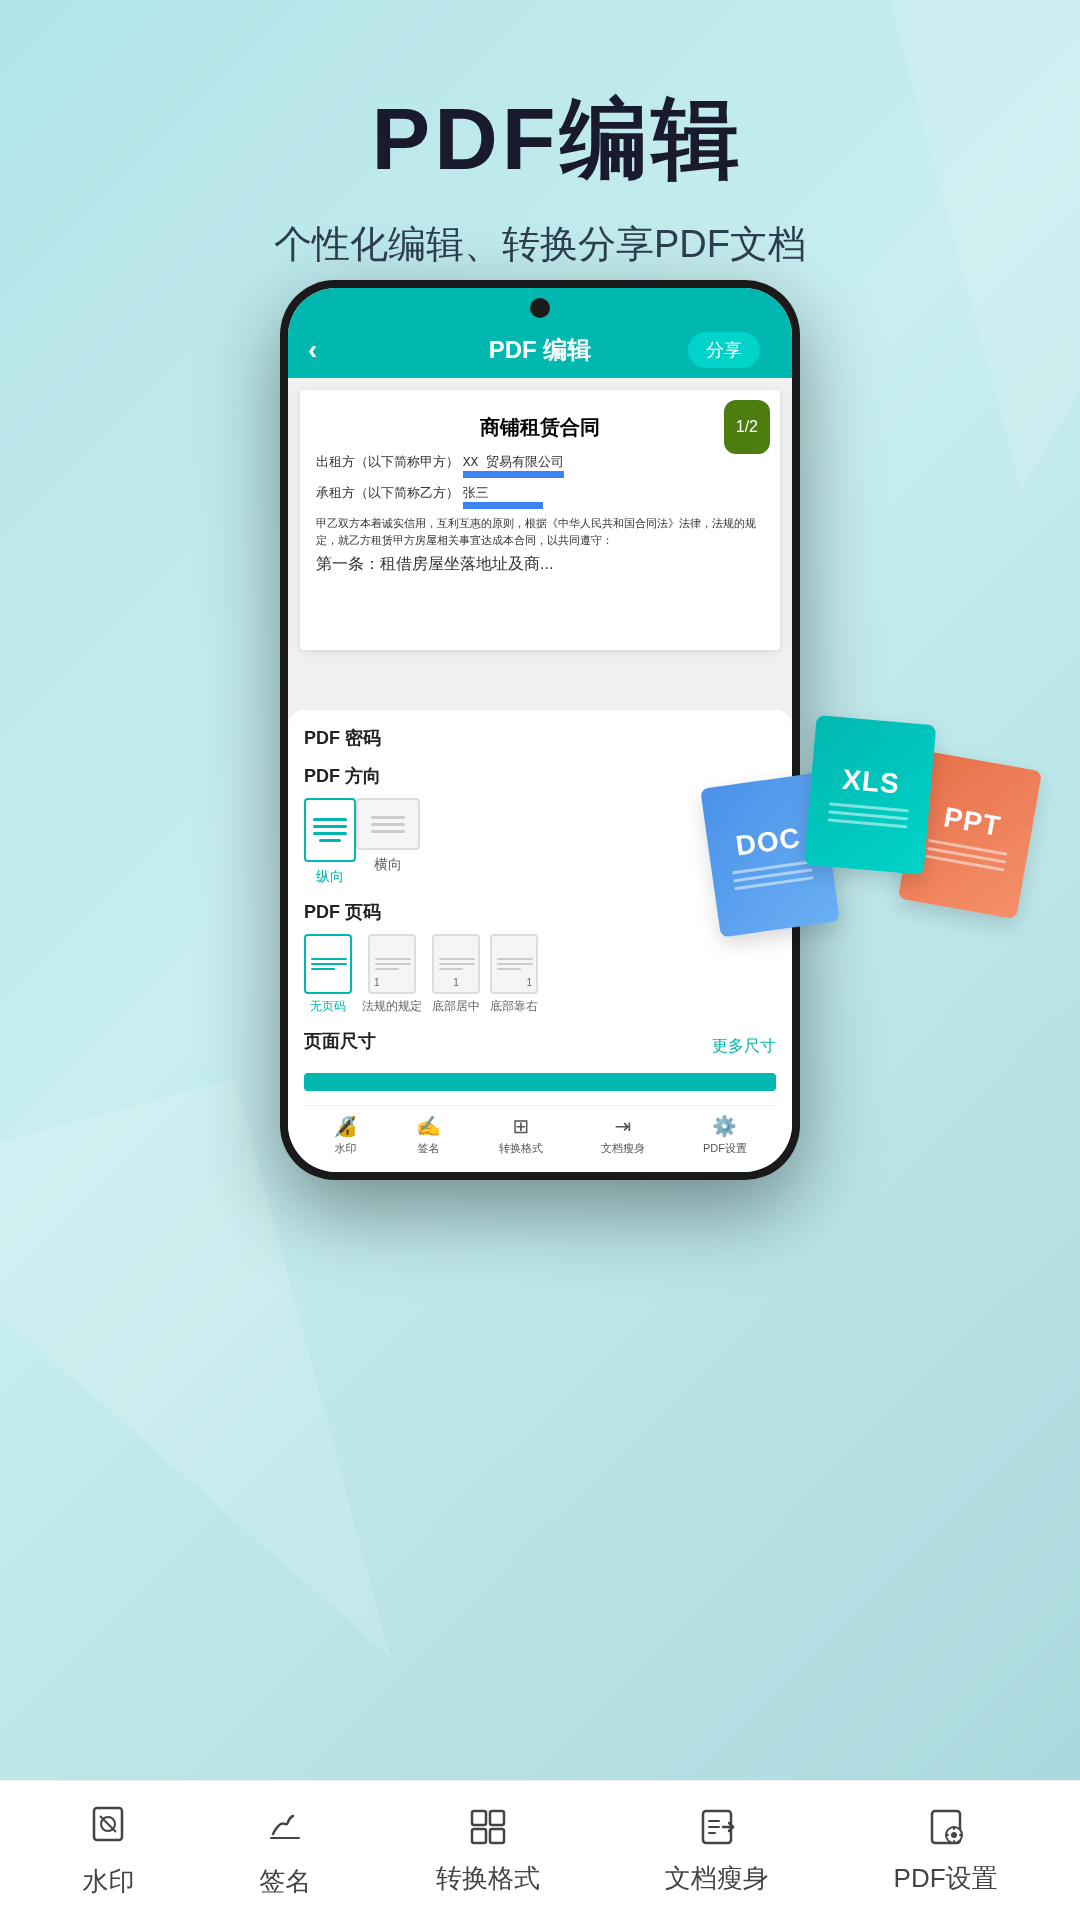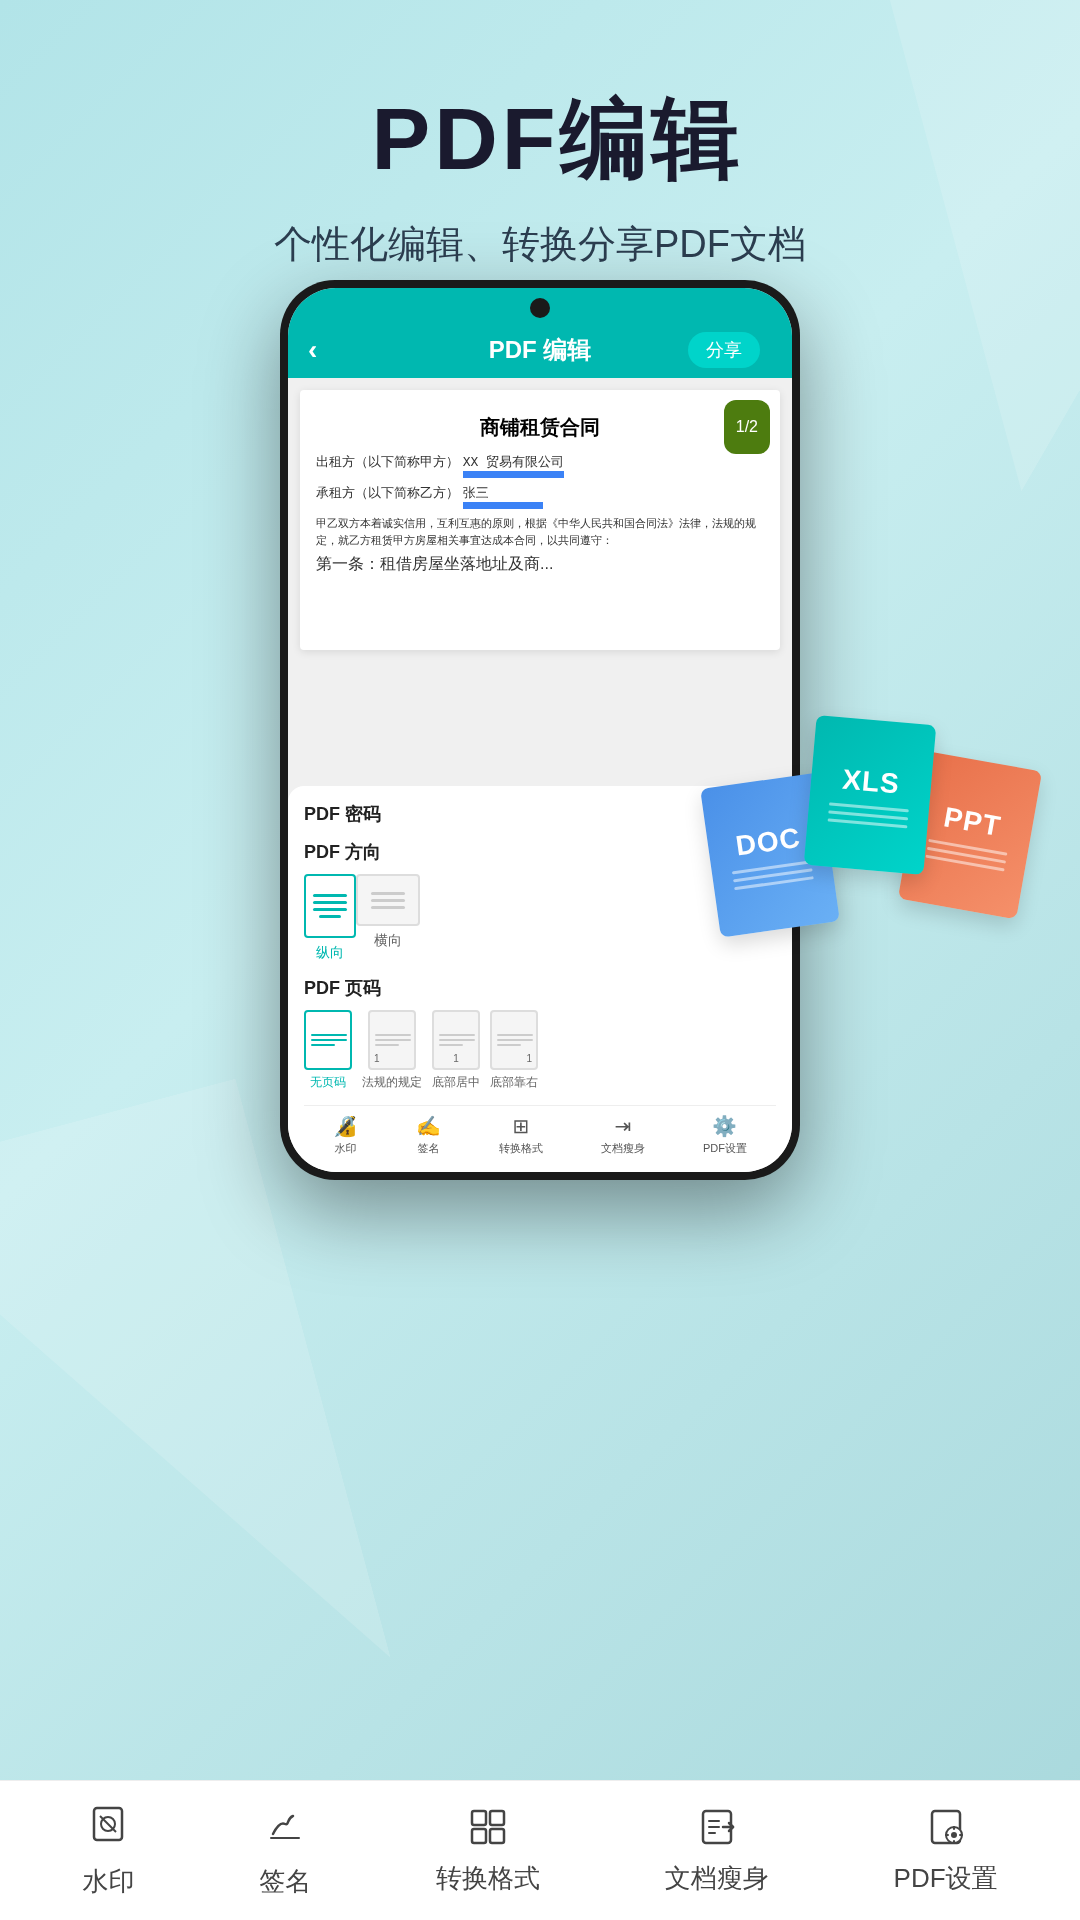--- a/index.html
+++ b/index.html
@@ -517,20 +517,28 @@
                 <div class="page-num-line" style="width:36px;"></div>
                 <div class="page-num-line" style="width:36px;"></div>
                 <div class="page-num-line" style="width:24px;"></div>
                 <div class="page-num-badge right">1</div>
               </div>
               <span class="page-num-label">底部靠右</span>
             </div>
           </div>
         </div>
 
+        <div class="panel-section">
+          <div class="page-size-header">
+            <span class="section-label">页面尺寸</span>
+            <span class="more-sizes">更多尺寸</span>
+          </div>
+
+          <div style="height:18px; background:#00b8b0; border-radius:4px; width:100%;"></div>
+        </div>
 
         <div style="margin-top:10px; border-top:1px solid #eee; padding-top:8px; display:flex; justify-content:space-around;">
           <div style="display:flex;flex-direction:column;align-items:center;gap:3px;">
             <span style="font-size:20px;color:#555;">🔏</span>
             <span style="font-size:11px;color:#555;">水印</span>
           </div>
           <div style="display:flex;flex-direction:column;align-items:center;gap:3px;">
             <span style="font-size:20px;color:#555;">✍️</span>
             <span style="font-size:11px;color:#555;">签名</span>
           </div>

